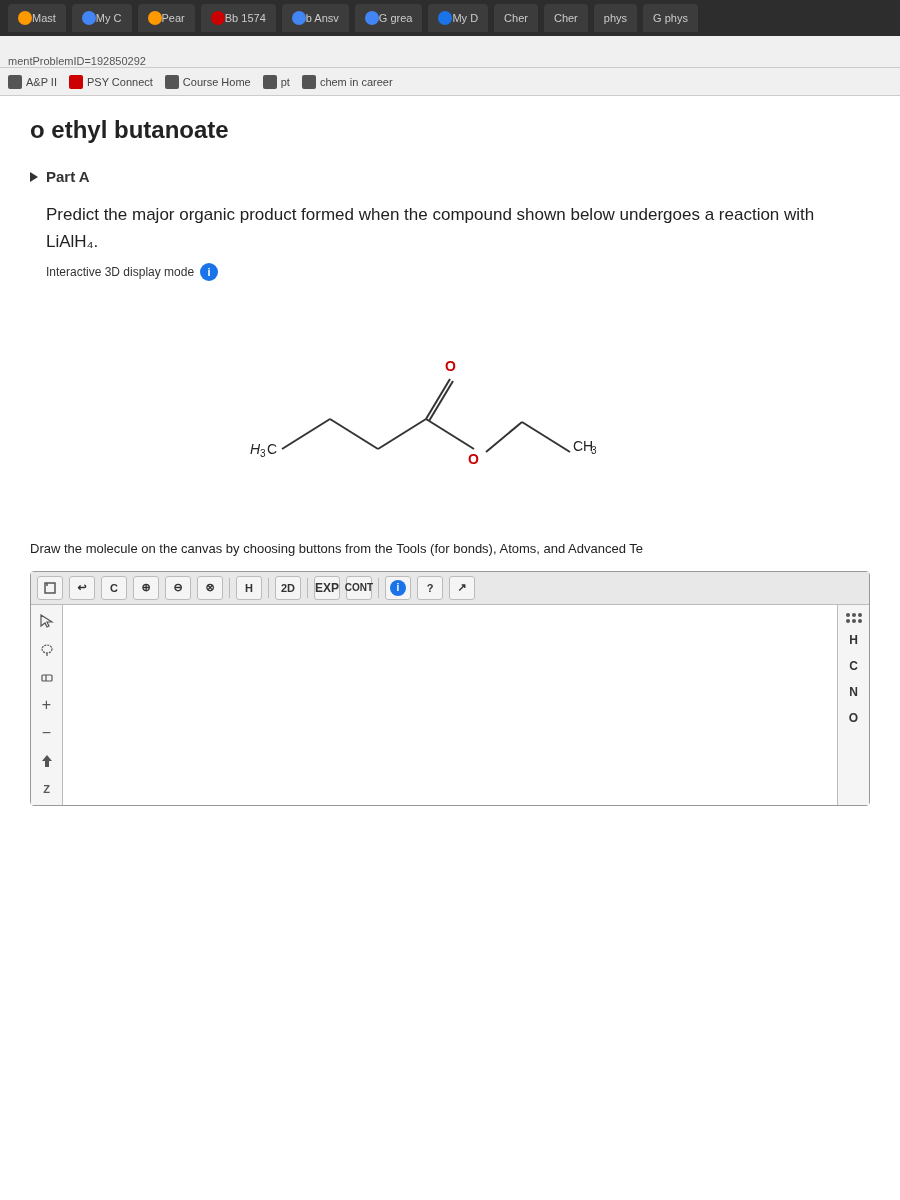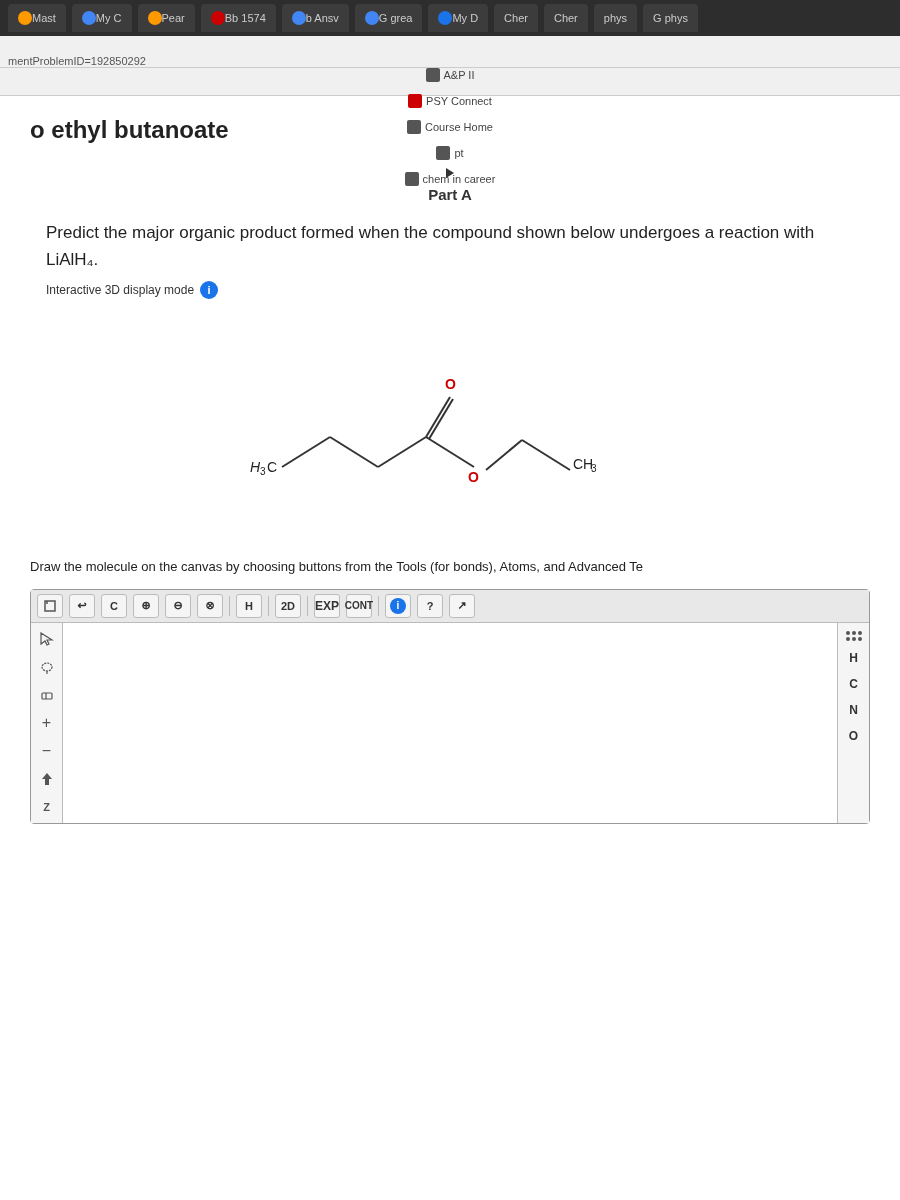--- a/index.html
+++ b/index.html
@@ -58,21 +58,20 @@
     .bookmarks-bar {
       background: #f0f0f0;
       height: 28px;
       display: flex;
       align-items: center;
       padding: 0 8px;
       border-bottom: 1px solid #ccc;
       gap: 12px;
       font-size: 11px;
       color: #333;
-      flex-direction: column;
     }
     .bookmark-item {
       display: flex;
       align-items: center;
       gap: 4px;
       cursor: pointer;
       color: #444;
     }
     .bookmark-icon {
       width: 14px;
@@ -99,21 +98,20 @@
 
     
     .part-header {
       display: flex;
       align-items: center;
       gap: 8px;
       font-size: 15px;
       font-weight: bold;
       color: #333;
       margin-bottom: 16px;
-      flex-direction: column;
     }
     .triangle-icon {
       width: 0;
       height: 0;
       border-left: 8px solid #333;
       border-top: 5px solid transparent;
       border-bottom: 5px solid transparent;
     }
 
     .question-text {

